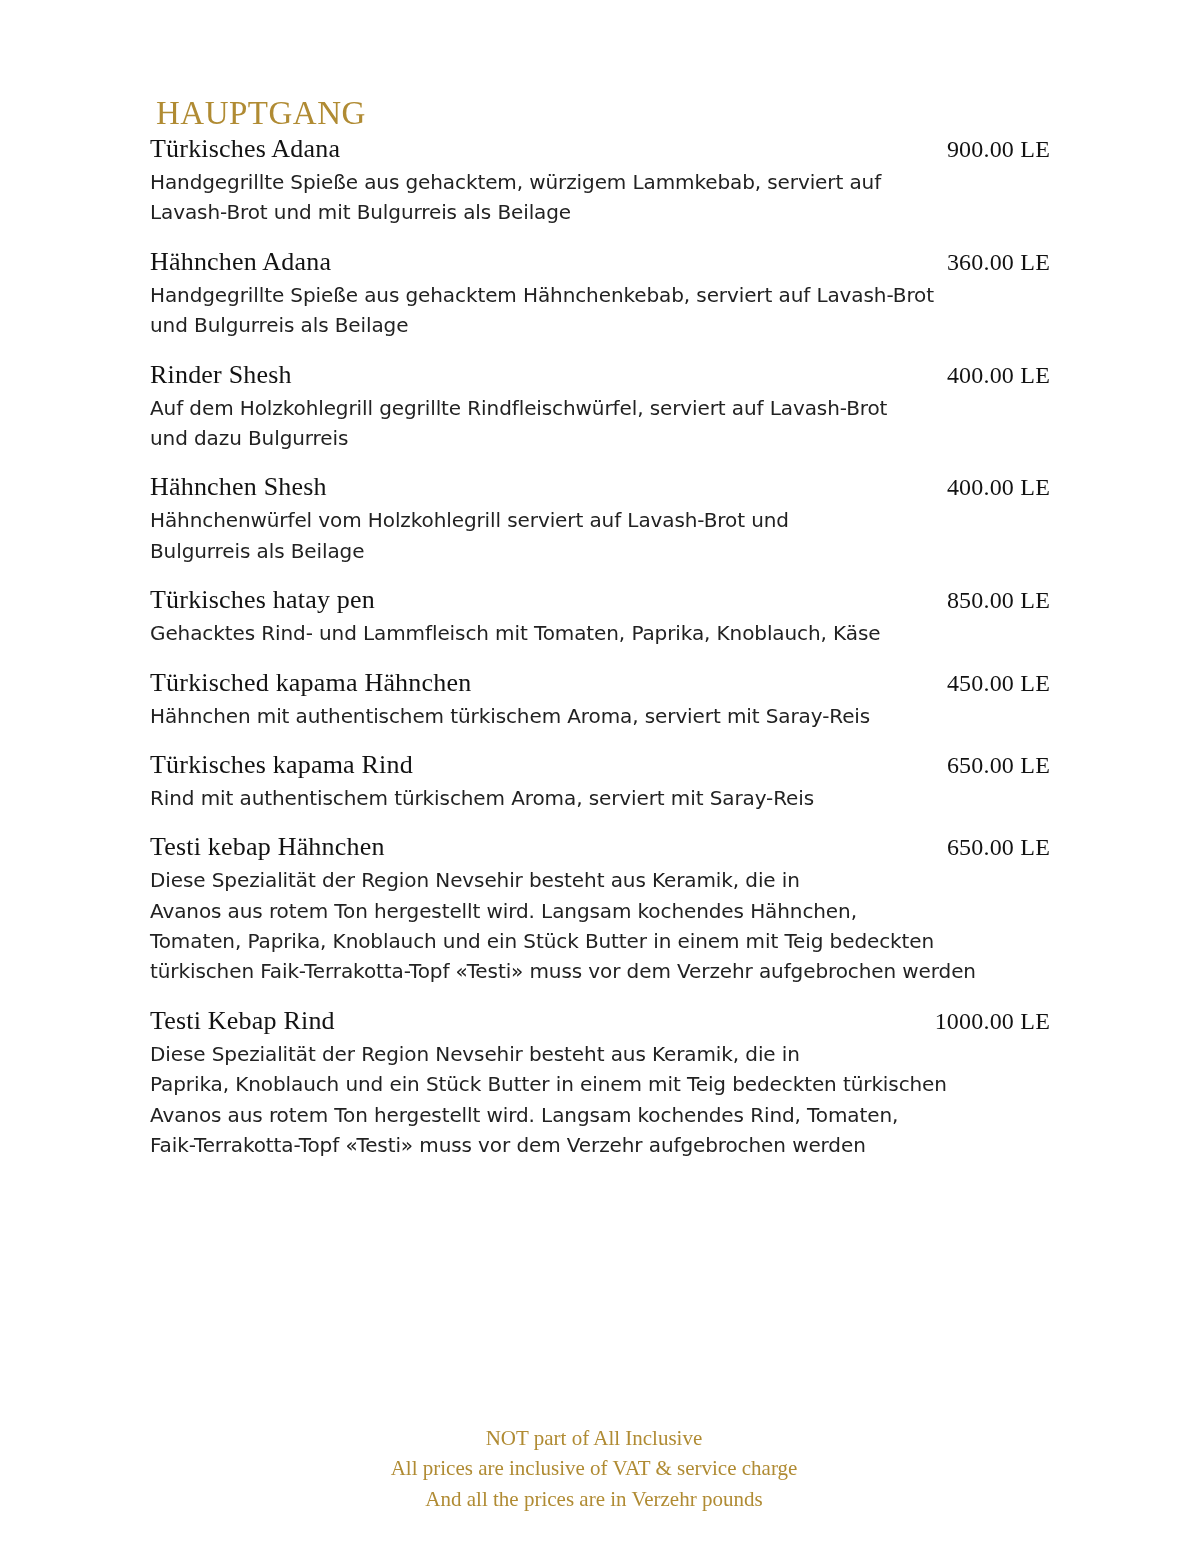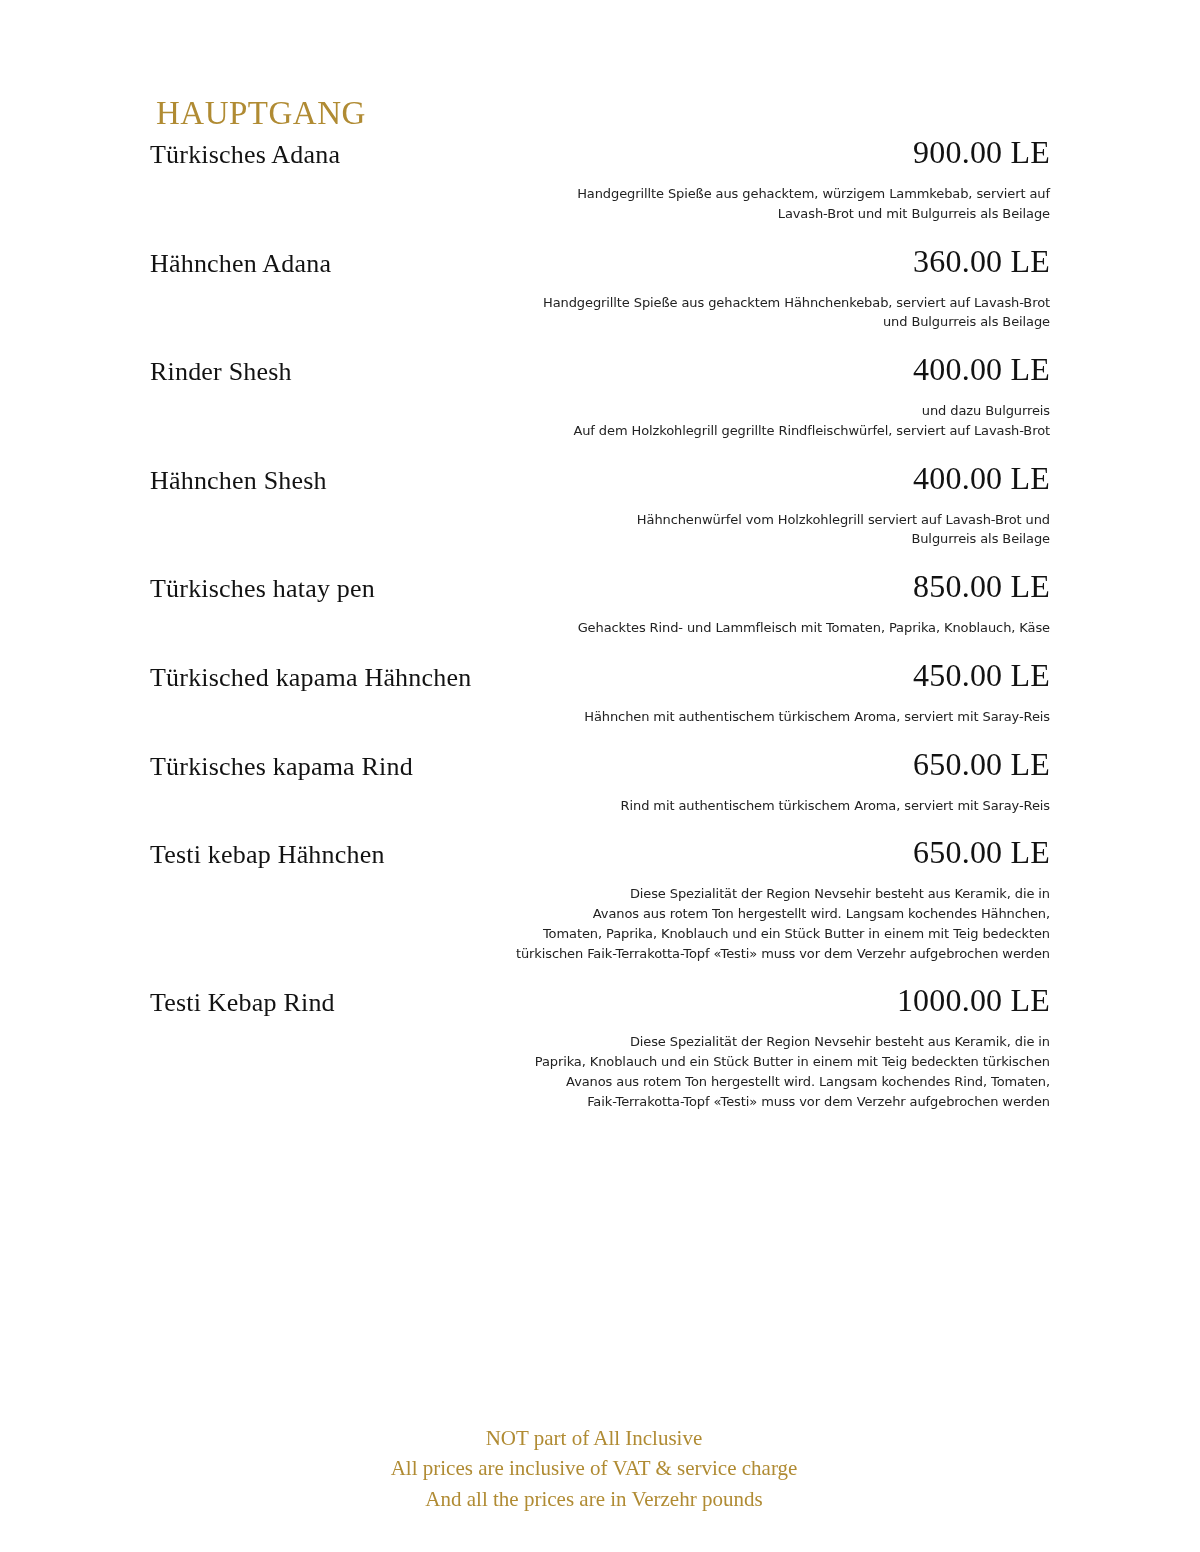--- a/index.html
+++ b/index.html
@@ -32,49 +32,48 @@
     margin: 0 0 2px 6px;
     font-weight: normal;
   }
   .menu-list {
     margin: 0;
     padding: 0;
     list-style: none;
   }
   .menu-item {
     margin-bottom: 19px;
-    text-align: right;
   }
   .item-head {
     display: flex;
     align-items: baseline;
     justify-content: space-between;
     width: 100%;
   }
   .item-name {
     font-family: "Liberation Serif", serif;
     font-size: 26px;
     color: #121212;
     white-space: nowrap;
     letter-spacing: 0.2px;
   }
   .item-price {
     font-family: "Liberation Serif", serif;
-    font-size: 32px;
+    font-size: 24px;
     color: #121212;
     white-space: nowrap;
     letter-spacing: 0.2px;
     margin-left: 20px;
   }
   .item-desc {
     font-family: "DejaVu Sans", sans-serif;
-    font-size: 13px;
+    font-size: 20px;
     line-height: 1.52;
     color: #222222;
-    margin-top: 13px;
+    margin-top: 3px;
     max-width: 900px;
     letter-spacing: -0.1px;
   }
   .item-desc div {
     white-space: nowrap;
   }
   .footer-note {
     position: absolute;
     left: 0;
     right: 12px;
@@ -116,22 +115,22 @@
           <div>Handgegrillte Spieße aus gehacktem Hähnchenkebab, serviert auf Lavash-Brot</div>
           <div>und Bulgurreis als Beilage</div>
         </div>
       </li>
       <li class="menu-item">
         <div class="item-head">
           <span class="item-name">Rinder Shesh</span>
           <span class="item-price">400.00 LE</span>
         </div>
         <div class="item-desc">
+          <div>Auf dem Holzkohlegrill gegrillte Rindfleischwürfel, serviert auf Lavash-Brot</div>
           <div>und dazu Bulgurreis</div>
-          <div>Auf dem Holzkohlegrill gegrillte Rindfleischwürfel, serviert auf Lavash-Brot</div>
         </div>
       </li>
       <li class="menu-item">
         <div class="item-head">
           <span class="item-name">Hähnchen Shesh</span>
           <span class="item-price">400.00 LE</span>
         </div>
         <div class="item-desc">
           <div>Hähnchenwürfel vom Holzkohlegrill serviert auf Lavash-Brot und</div>
           <div>Bulgurreis als Beilage</div>

